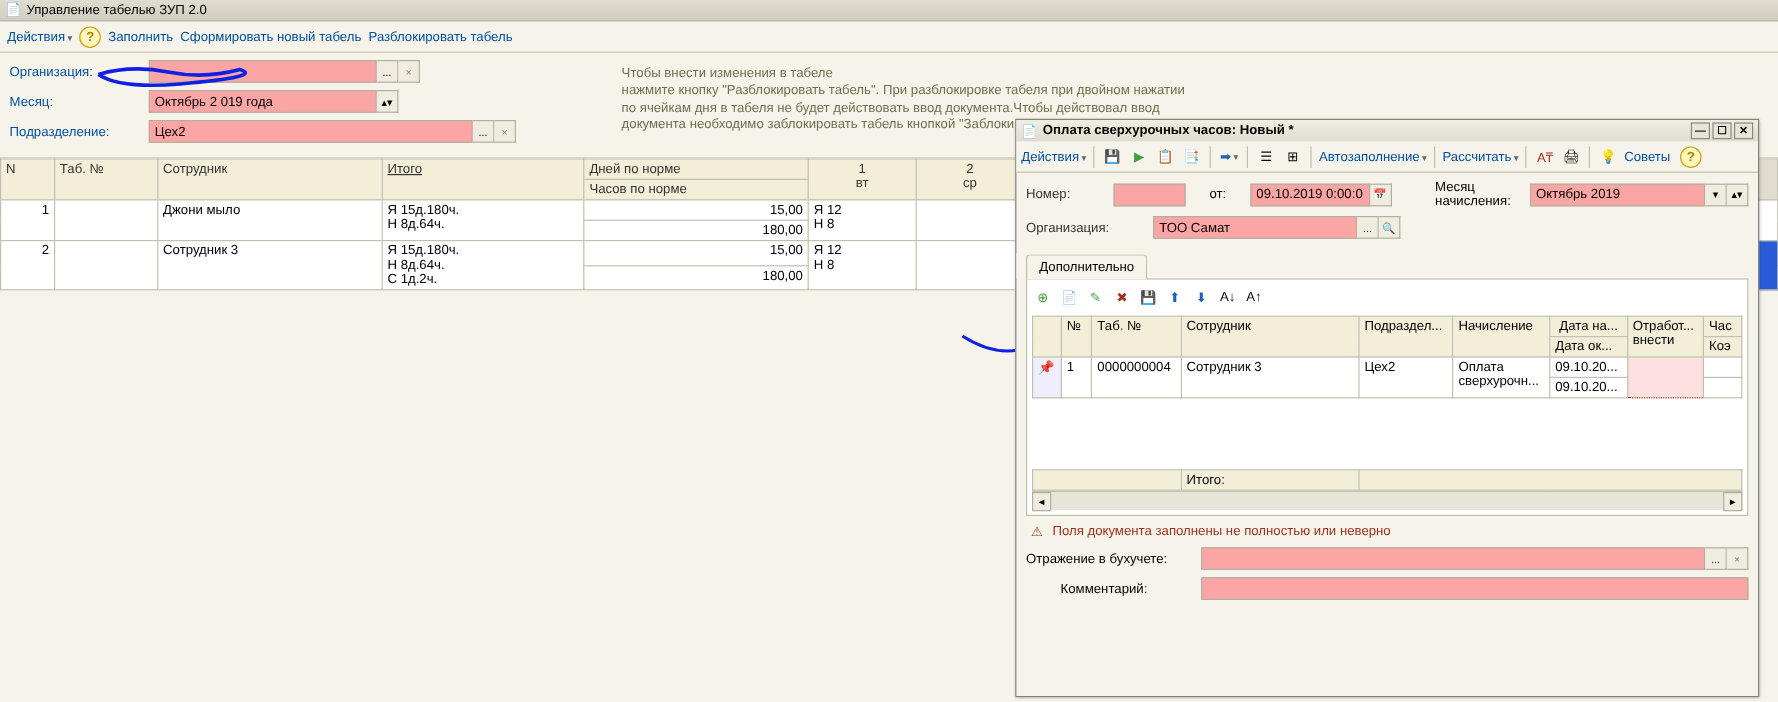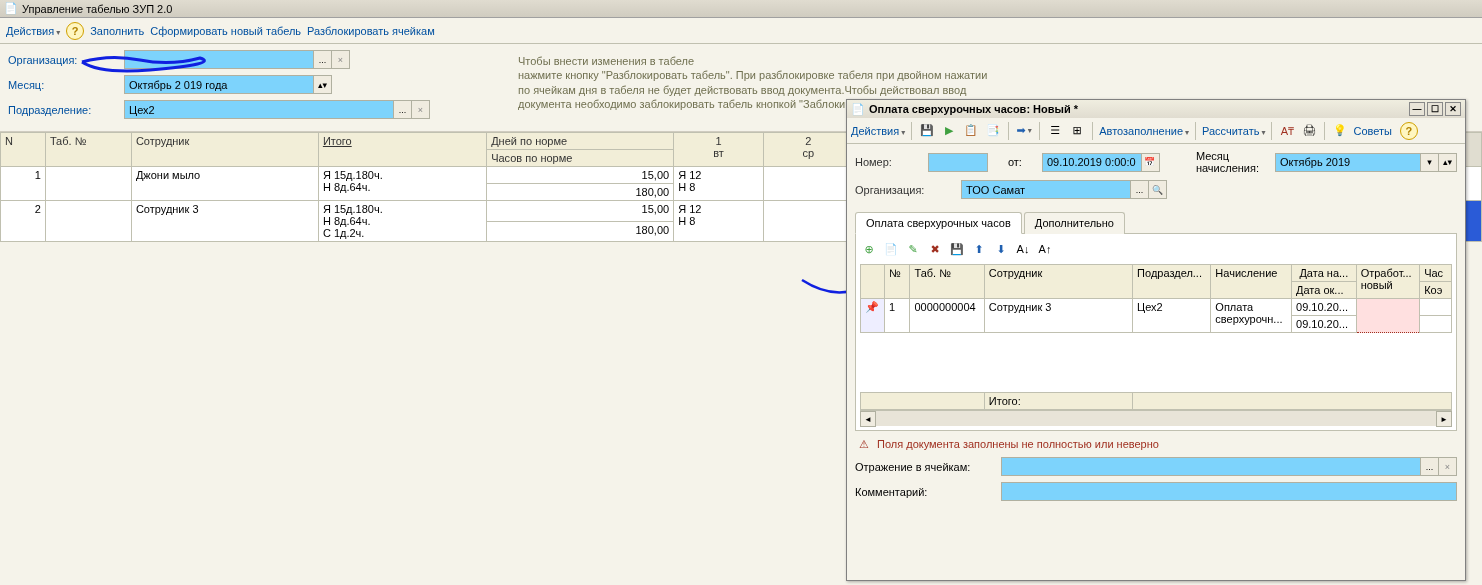--- a/index.html
+++ b/index.html
@@ -11,21 +11,21 @@
   .title-icon { width: 14px; height: 14px; margin-right: 4px; display:inline-flex; align-items:center; justify-content:center; }
   
   .toolbar { background: #f5f3ea; height: 26px; display: flex; align-items: center; padding: 0 6px; gap: 6px; border-bottom: 1px solid #c0c0b0; }
   .toolbar-link { color: #0050a0; cursor: pointer; }
   .dropdown-arrow::after { content: "▾"; font-size: 8px; margin-left: 2px; color:#666; }
   .help-icon { width: 18px; height: 18px; border-radius: 50%; background: #fff6c0; border: 1px solid #d0a000; color: #b08000; display: inline-flex; align-items: center; justify-content: center; font-weight: bold; font-size: 11px; cursor:pointer; }
   
   .form-area { padding: 6px 8px; border-bottom: 1px solid #d0ccc0; background:#f5f3ea;}
   .form-row { display: flex; align-items: center; margin-bottom: 6px; gap: 16px; }
   .form-label { width: 100px; color: #0050a0; }
-  .form-input { border: 1px solid #b0b0a0; background: #7dd3fc; height: 19px; padding: 2px 4px; font-size: 11px; }
+  .form-input { border: 1px solid #b0b0a0; background: #fca5a5; height: 19px; padding: 2px 4px; font-size: 11px; }
   .combo { display: flex; }
   .combo-btn { width: 18px; height: 19px; border: 1px solid #b0b0a0; border-left: none; background: #f0ece0; display: inline-flex; align-items: center; justify-content: center; font-size: 9px; cursor: pointer; }
   .combo-x { width: 18px; height: 19px; border: 1px solid #b0b0a0; border-left: none; background: #f0ece0; display: inline-flex; align-items: center; justify-content: center; font-size: 9px; cursor: pointer; color:#888;}
   
   .hint-text { color: #707050; font-size: 11px; line-height: 1.3; }
   
   
   .grid { border-collapse: collapse; width: 100%; background:#fff; }
   .grid th, .grid td { border: 1px solid #c0c0b0; padding: 2px 4px; font-size: 11px; text-align: left; vertical-align: top; }
   .grid th { background: #f2eed8; font-weight: normal; color:#333; }
@@ -89,21 +89,21 @@
   <div class="title-bar">
     <span class="title-icon">📄</span>
     <span>Управление табелью ЗУП 2.0</span>
   </div>
 
   <div class="toolbar">
     <span class="toolbar-link dropdown-arrow">Действия</span>
     <span class="help-icon">?</span>
     <span class="toolbar-link">Заполнить</span>
     <span class="toolbar-link">Сформировать новый табель</span>
-    <span class="toolbar-link">Разблокировать ячейкам</span>
+    <span class="toolbar-link">Разблокировать табель</span>
   </div>
 
   <div class="form-area" style="display:flex;">
     <div style="width:500px;">
       <div class="form-row">
         <span class="form-label">Организация:</span>
         <div class="combo">
           <input class="form-input" style="width: 190px;" value="">
           <span class="combo-btn">...</span>
           <span class="combo-x">×</span>
@@ -274,21 +274,20 @@
         <span class="form-label">Организация:</span>
         <div class="combo">
           <input class="form-input" style="width: 170px;" value="ТОО Самат">
           <span class="combo-btn">...</span>
           <span class="combo-btn">🔍</span>
         </div>
       </div>
     </div>
 
     <div class="tabs">
-      <div class="tab active">Оплата сверхурочных часов</div>
       <div class="tab">Дополнительно</div>
     </div>
 
     <div class="dialog-grid-wrap">
       <div class="mini-toolbar">
         <span class="mini-btn" style="color:#40a040;">⊕</span>
         <span class="mini-btn" style="color:#40a040;">📄</span>
         <span class="mini-btn" style="color:#40a040;">✎</span>
         <span class="mini-btn" style="color:#a03020;">✖</span>
         <span class="mini-btn" style="color:#808080;">💾</span>
@@ -302,21 +301,21 @@
         <thead>
           <tr>
             <th rowspan="2" style="width:14px;"></th>
             <th rowspan="2" style="width:24px;">№</th>
             <th rowspan="2" style="width:70px;">Таб. №</th>
             <th rowspan="2" style="width:140px;">Сотрудник</th>
             <th rowspan="2" style="width:65px;">Подраздел...</th>
             <th rowspan="2" style="width:65px;">Начисление</th>
             <th style="width:55px;text-align:center;">Дата на...</th>
             <th rowspan="2" style="width:55px;white-space:pre-line;">Отработ...
-новый</th>
+внести</th>
             <th style="width:30px;">Час</th>
           </tr>
           <tr>
             <th>Дата ок...</th>
             <th>Коэ</th>
           </tr>
         </thead>
         <tbody>
           <tr>
             <td rowspan="2" style="background:#eef;">📌</td>
@@ -350,29 +349,29 @@
       </div>
     </div>
 
     <div class="err-row">
       <span class="err-icon">⚠</span>
       <span>Поля документа заполнены не полностью или неверно</span>
     </div>
 
     <div class="dialog-form" style="padding-top:0;">
       <div class="form-row">
-        <span style="width:130px;">Отражение в ячейкам:</span>
+        <span style="width:130px;">Отражение в бухучете:</span>
         <div class="combo" style="flex:1;">
           <input class="form-input" style="flex: 1 1 0%;">
           <span class="combo-btn">...</span>
           <span class="combo-x">×</span>
         </div>
       </div>
       <div class="form-row">
-        <span style="width:130px;">Комментарий:</span>
+        <span style="width:130px;text-align:center;">Комментарий:</span>
         <input class="form-input" style="flex: 1 1 0%;">
       </div>
     </div>
 
     <div style="flex:1;"></div>
 
   </div>
 </div>
 
 </body></html>

